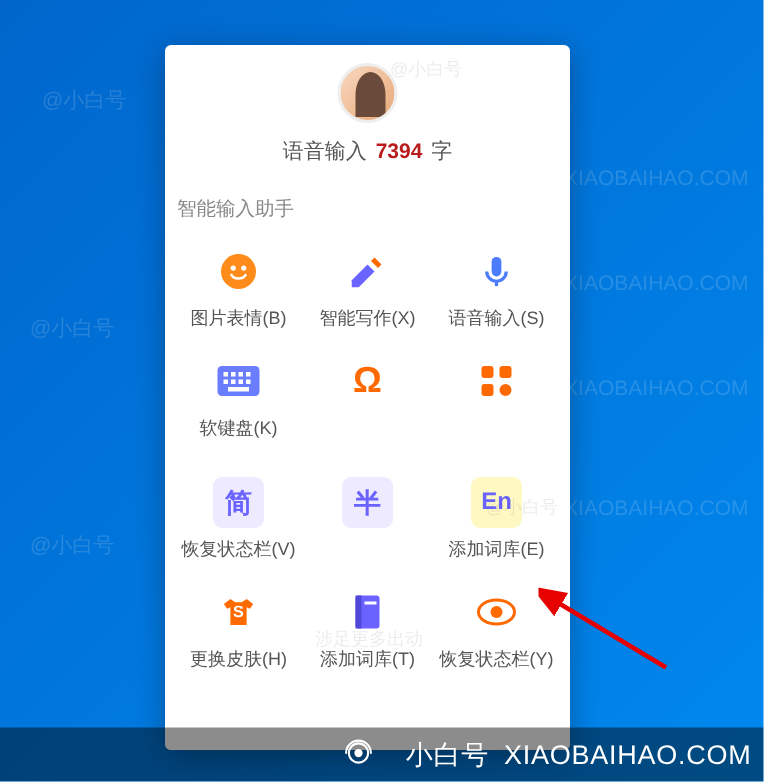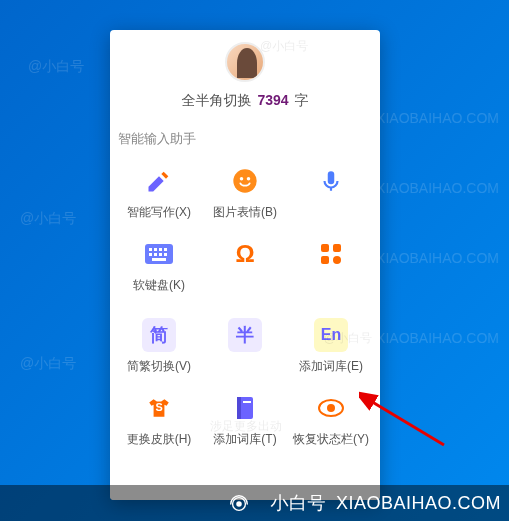--- a/index.html
+++ b/index.html
@@ -51,21 +51,21 @@
       top: 4px; left: 10px;
     }
     .today-line {
       text-align: center;
       font-size: 14px;
       color: #555;
       margin-top: 10px;
       margin-bottom: 14px;
     }
     .today-count {
-      color: #701a75;
+      color: #b91c1c;
       font-weight: bold;
       margin: 0 2px;
     }
     .section-title {
       font-size: 13px;
       color: #888;
       padding: 6px 8px 10px;
     }
     .grid {
       display: grid;
@@ -114,21 +114,21 @@
       color: #fff;
       font-size: 18px;
       display: flex;
       align-items: center;
       justify-content: flex-end;
       padding-right: 8px;
       letter-spacing: 0.5px;
     }
     .footer-watermark .logo {
       display: inline-flex;
-      align-items: flex-end;
+      align-items: flex-start;
       gap: 20px;
       margin-right: 10px;
     }
     .arrow {
       position: absolute;
       right: 60px;
       top: 390px;
       pointer-events: none;
     }
     .panel-watermark {
@@ -152,56 +152,57 @@
 
   <div class="panel-watermark" style="left:150px;top:8px">@小白号</div>
   <div class="panel-watermark" style="right:8px;top:300px">@小白号</div>
   <div class="panel-watermark" style="left:100px;top:388px">涉足更多出动</div>
 
   <div class="avatar-wrap">
     <div class="avatar"></div>
   </div>
 
   <div class="today-line">
-    <span>全半角切换</span>
+    <span>语音输入</span>
     <span class="today-count">7394</span>
     <span>字</span>
   </div>
 
   <div class="section-title">智能输入助手</div>
 
   <div class="grid">
-    <div class="item">
-      <div class="icon-wrap">
-        <svg width="28" height="28" viewBox="0 0 24 24">
-            <path fill="#6b63ff" d="M3 17l9-9 4 4-9 9H3v-4z"></path>
-            <path fill="#ff6a00" d="M14 6l2-2 4 4-2 2-4-4z"></path>
-          </svg>
-      </div>
-      <div class="item-label">智能写作(X)</div>
-    </div>
     <div class="item">
       <div class="icon-wrap">
         <svg width="28" height="28" viewBox="0 0 24 24">
             <circle cx="12" cy="12" r="10" fill="#ff8c1a"></circle>
             <circle cx="9" cy="10" r="1.5" fill="#fff"></circle>
             <circle cx="15" cy="10" r="1.5" fill="#fff"></circle>
             <path d="M8 14c1 2 3 2 4 2s3 0 4-2" stroke="#fff" stroke-width="1.5" fill="none" stroke-linecap="round"></path>
           </svg>
       </div>
       <div class="item-label">图片表情(B)</div>
     </div>
     <div class="item">
       <div class="icon-wrap">
+        <svg width="28" height="28" viewBox="0 0 24 24">
+            <path fill="#6b63ff" d="M3 17l9-9 4 4-9 9H3v-4z"></path>
+            <path fill="#ff6a00" d="M14 6l2-2 4 4-2 2-4-4z"></path>
+          </svg>
+      </div>
+      <div class="item-label">智能写作(X)</div>
+    </div>
+    <div class="item">
+      <div class="icon-wrap">
         <svg width="26" height="26" viewBox="0 0 24 24">
             <rect x="9" y="3" width="6" height="12" rx="3" fill="#4d7dff"></rect>
             <path d="M6 12a6 6 0 0012 0" stroke="#4d7dff" stroke-width="2" fill="none"></path>
             <line x1="12" y1="18" x2="12" y2="21" stroke="#4d7dff" stroke-width="2"></line>
           </svg>
       </div>
+      <div class="item-label">语音输入(S)</div>
     </div>
     <div class="item">
       <div class="icon-wrap">
         <svg width="30" height="22" viewBox="0 0 30 22">
             <rect x="1" y="1" width="28" height="20" rx="3" fill="#6b7dff"></rect>
             <rect x="5" y="5" width="3" height="3" fill="#fff"></rect>
             <rect x="10" y="5" width="3" height="3" fill="#fff"></rect>
             <rect x="15" y="5" width="3" height="3" fill="#fff"></rect>
             <rect x="20" y="5" width="3" height="3" fill="#fff"></rect>
             <rect x="5" y="10" width="3" height="3" fill="#fff"></rect>
@@ -225,21 +226,21 @@
             <rect x="14" y="14" width="8" height="8" rx="4" fill="#ff6a00"></rect>
           </svg>
       </div>
     </div>
   </div>
 
 
   <div class="grid">
     <div class="item">
       <div class="icon-wrap" style="background:#eeeaff;color:#6b63ff;font-size:18px">简</div>
-      <div class="item-label">简繁切换(V)</div>
+      <div class="item-label">恢复状态栏(V)</div>
     </div>
     <div class="item">
       <div class="icon-wrap" style="background:#eeeaff;color:#6b63ff;font-size:18px">半</div>
     </div>
     <div class="item">
       <div class="icon-wrap" style="background:#fef9c3;color:#6b63ff;font-size:16px">En</div>
       <div class="item-label">添加词库(E)</div>
     </div>
     <div class="item">
       <div class="icon-wrap">

